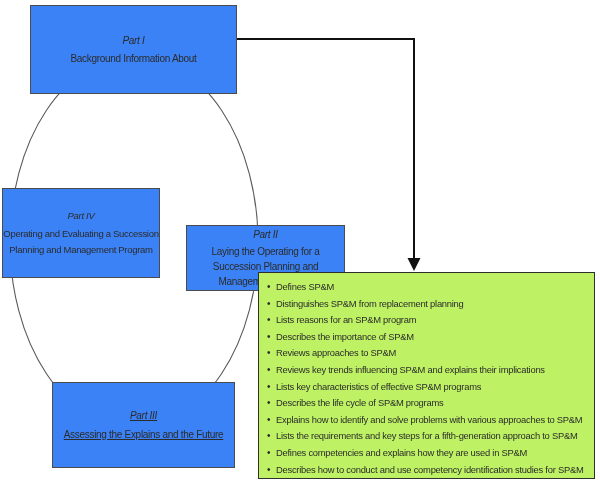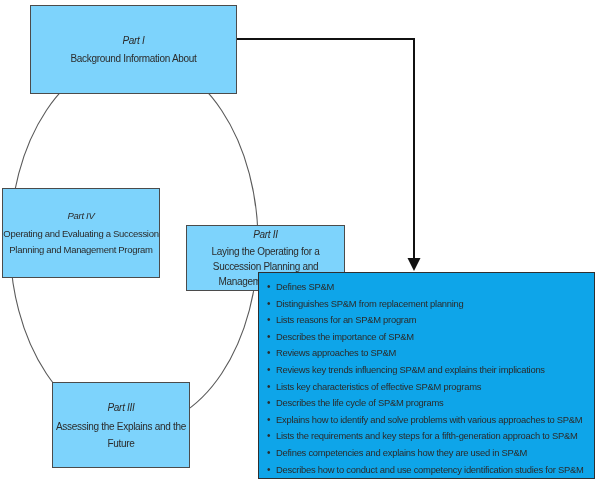--- a/index.html
+++ b/index.html
@@ -18,46 +18,46 @@
   }
   svg.underlay {
     position: absolute;
     left: 0; top: 0;
     width: 600px; height: 487px;
     z-index: 0;
   }
   .box {
     position: absolute;
     box-sizing: border-box;
-    background: #7dd3fc;
+    background: #3b82f6;
     border: 1px solid #4b4b4b;
     z-index: 1;
     display: flex;
     flex-direction: column;
     justify-content: center;
     align-items: center;
     text-align: center;
     font-size: 10px;
     line-height: 16px;
     letter-spacing: -0.3px;
   }
   .box .title {
     font-style: italic;
     margin-bottom: 2px;
   }
   .part1 { left: 30px;  top: 5px;   width: 207px; height: 89px; }
   .part4 { left: 2px;   top: 188px; width: 158px; height: 90px; font-size: 9.5px; }
   .part2 { left: 186px; top: 197px; width: 159px; height: 66px; line-height: 15px; margin-top: 28px; }
-  .part3 { left: 52px;  top: 382px; width: 138px; height: 86px; line-height: 17px; }
+  .part3 { left: 52px;  top: 382px; width: 183px; height: 86px; line-height: 17px; text-decoration: underline; }
   .listbox {
     position: absolute;
     left: 258px; top: 272px;
     width: 337px; height: 207px;
     box-sizing: border-box;
-    background: #0ea5e9;
+    background: #bef264;
     border: 1.5px solid #2f2f2f;
     z-index: 1;
     padding: 6px 4px 0 8px;
   }
   .listbox ul {
     list-style: none;
     margin: 0;
     padding: 0;
   }
   .listbox li {

